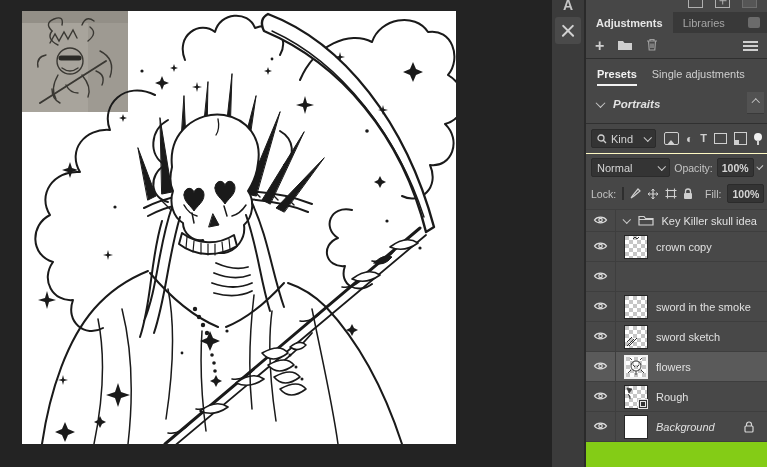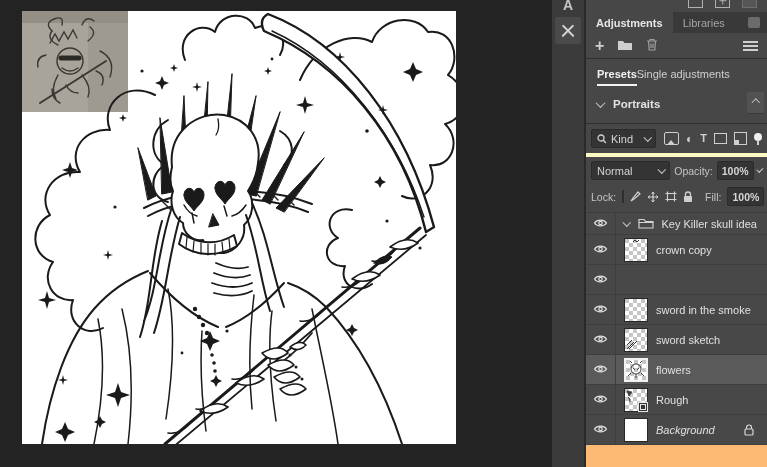--- a/index.html
+++ b/index.html
@@ -35,35 +35,35 @@
   .tab{padding:0 10px;display:flex;align-items:center;color:#a5a5a5;cursor:default;justify-content:center;}
   .tab.active{background:#474747;color:#e6e6e6;font-weight:bold;}
   .tab-end-icon{position:absolute;right:7px;top:5px;width:12px;height:11px;background:#6b6b6b;border-radius:2px;}
   .menu-icon{position:absolute;right:7px;top:7px;width:13px;height:8px;background:repeating-linear-gradient(#c9c9c9 0 1.6px,rgba(0,0,0,0) 1.6px 3.2px);}
 
   .adj-toolbar{height:25px;display:flex;align-items:center;padding:0 9px;gap:13px;border-bottom:1px solid #2f2f2f;flex-shrink:0;}
   .plus-glyph{font-size:16px;color:#cfcfcf;line-height:14px;font-weight:bold;}
   .spacer{flex:1;}
   .list-icon{width:15px;height:10px;background:repeating-linear-gradient(#cfcfcf 0 2px,rgba(0,0,0,0) 2px 4px);}
 
-  .subtabs{display:flex;padding:9px 11px 5px;flex-shrink:0;}
+  .subtabs{display:flex;gap:15px;padding:9px 11px 5px;flex-shrink:0;}
   .subtab{color:#cfcfcf;padding-bottom:4px;}
   .subtab.active{color:#f2f2f2;font-weight:bold;border-bottom:2px solid #f2f2f2;}
 
-  .section-row{display:flex;align-items:center;gap:9px;padding:7px 11px 6px;position:relative;flex-shrink:0;}
+  .section-row{display:flex;align-items:center;gap:9px;padding:7px 11px 6px;position:relative;flex-shrink:0;font-style:italic;}
   .caret{width:6px;height:6px;border-right:1.8px solid #c9c9c9;border-bottom:1.8px solid #c9c9c9;display:inline-block;}
   .caret.down{transform:rotate(45deg) translate(-1px,-1px);}
   .caret.up{transform:rotate(-135deg);}
   .caret.small{width:4.5px;height:4.5px;border-width:1.5px;}
   .section-label{color:#e2e2e2;font-weight:bold;font-size:11.5px;}
   .scroll-up{position:absolute;right:3px;top:1px;width:17px;height:21px;background:#525252;display:flex;align-items:center;justify-content:center;border-bottom:1px solid #3a3a3a;}
 
   .panel-gap{height:7px;flex-shrink:0;border-bottom:1px solid #303030;}
 
-  .filter-row{display:flex;align-items:center;padding:5px 5px;gap:3px;border-bottom:4px solid #fef9c3;flex-shrink:0;}
+  .filter-row{display:flex;align-items:center;padding:5px 5px;gap:3px;border-bottom:1px solid #fef9c3;flex-shrink:0;}
   .select-box{display:flex;align-items:center;gap:4px;background:#343434;border:1px solid #2b2b2b;border-radius:2px;height:19px;padding:0 5px;box-sizing:border-box;color:#d5d5d5;}
   .kind-select{width:84px;}
   .blend-select{width:102px;}
   .select-box .lbl{flex:1;}
   .filter-icons{display:flex;align-items:center;gap:7px;margin-left:5px;}
   .fi{color:#cfcfcf;font-size:11px;line-height:1;}
   .fi-img{width:13px;height:11px;border:1px solid #cfcfcf;border-radius:2px;position:relative;overflow:hidden;}
   .fi-img::after{content:"";position:absolute;left:1px;bottom:-2px;width:0;height:0;border-left:5px solid rgba(0,0,0,0);border-right:5px solid rgba(0,0,0,0);border-bottom:6px solid #cfcfcf;}
   .fi-half{font-size:12px;}
   .fi-T{font-weight:bold;font-size:11px;}
@@ -75,21 +75,21 @@
 
   .blend-row{display:flex;align-items:center;padding:4px 5px;gap:4px;flex-shrink:0;}
   .small-label{color:#c4c4c4;font-size:10.5px;white-space:nowrap;}
   .value-box{background:#343434;border:1px solid #2b2b2b;height:19px;padding:0 4px;display:flex;align-items:center;font-size:10.5px;color:#d5d5d5;box-sizing:border-box;border-radius:2px;font-weight:bold;}
 
   .lock-row{display:flex;align-items:center;padding:3px 5px 6px;gap:6px;border-bottom:1px solid #3e3e3e;flex-shrink:0;}
   .checker-ico{width:11px;height:11px;background:conic-gradient(#e8e8e8 90deg,#8f8f8f 0 180deg,#e8e8e8 0 270deg,#8f8f8f 0) 0 0/11px 11px;border:1px solid #2e2e2e;}
   .lock-row svg,.filter-row svg{display:block;}
 
   
-  .layers-list{flex:1;background:#fdba74;overflow:hidden;}
+  .layers-list{flex:1;background:#84cc16;overflow:hidden;}
   .layer-row{display:flex;align-items:stretch;height:29px;border-bottom:1px solid #3e3e3e;background:#484848;}
   .layer-row.group-row{height:21px;}
   .layer-row.selected{background:#5a5a5a;}
   .eye-cell{width:29px;display:flex;align-items:center;justify-content:center;border-right:1px solid #3e3e3e;flex-shrink:0;}
   .row-content{flex:1;display:flex;align-items:center;gap:8px;padding-left:8px;}
   .thumb{width:24px;height:24px;box-sizing:border-box;border:1px solid #272727;position:relative;flex-shrink:0;
     background:conic-gradient(#ffffff 90deg,#c6c6c6 0 180deg,#ffffff 0 270deg,#c6c6c6 0) 0 0/8px 8px;}
   .thumb.white-thumb{background:#ffffff;}
   .thumb.sel{border:2px solid #f2f2f2;}
   .thumb svg{position:absolute;left:0;top:0;}

